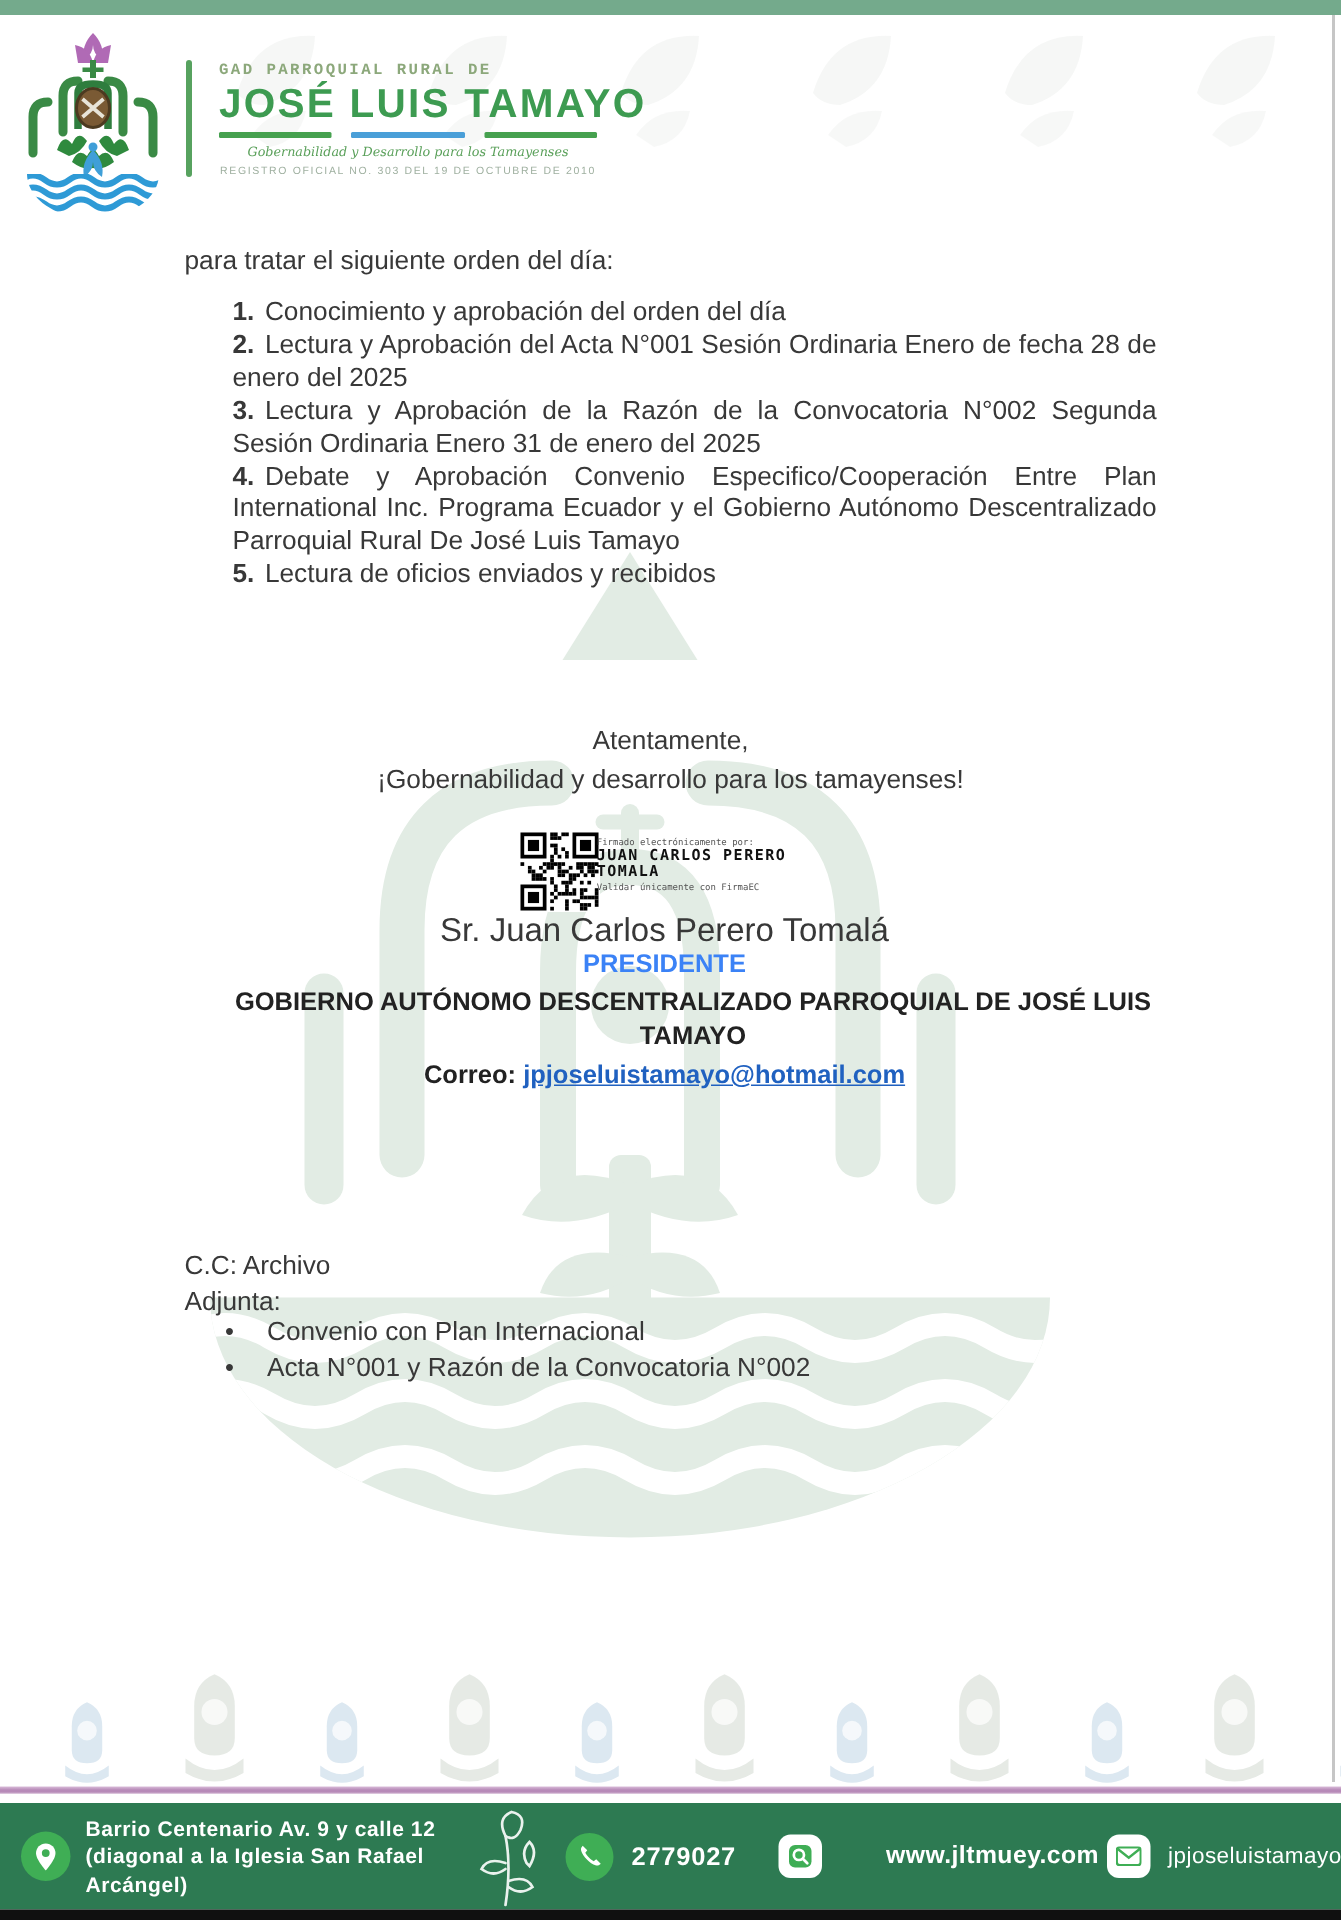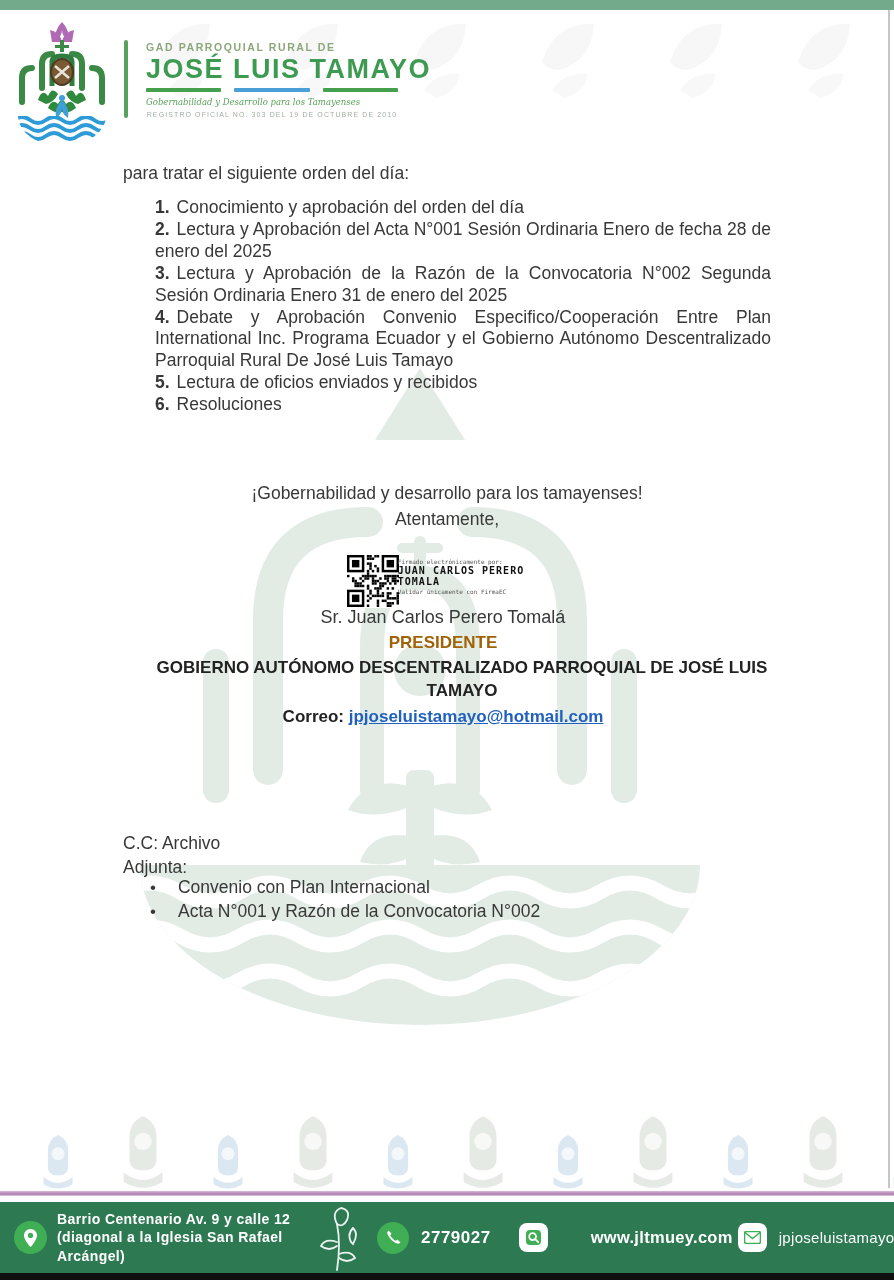--- a/index.html
+++ b/index.html
@@ -11,27 +11,27 @@
 
   
   .top-band{position:absolute;top:12px;left:150px;right:10px;height:110px;display:flex;gap:58px;overflow:hidden;}
   .top-band svg{flex:none;opacity:.55;}
 
   
   .header{position:absolute;top:14px;left:8px;height:130px;display:flex;align-items:center;}
   .crest{width:108px;height:126px;}
   .hdr-divider{width:4px;height:78px;background:#57a25f;margin:0 18px 0 8px;border-radius:2px;}
   .hdr-text{display:flex;flex-direction:column;}
-  .hdr-small{font-size:10.5px;font-weight:bold;letter-spacing:1.6px;color:#8ca87b;}
+  .hdr-small{font-size:10.5px;font-weight:bold;letter-spacing:1.6px;color:#8ca87b;font-family:Liberation Mono, monospace;}
   .hdr-title{font-size:27px;font-weight:bold;letter-spacing:1.5px;color:#3d9b51;margin-top:1px;}
   .hdr-underline{display:flex;gap:13px;margin-top:3px;width:252px;}
   .hdr-underline i{height:4px;flex:1;border-radius:1px;}
   .u-green{background:#46a14f;}
   .u-blue{background:#4a9fd8;}
-  .hdr-tagline{font-family:"DejaVu Serif",serif;font-style:italic;font-size:8.5px;color:#5aa05a;margin-top:5px;width:252px;}
+  .hdr-tagline{font-family:"DejaVu Serif",serif;font-style:italic;font-size:8.5px;color:#5aa05a;margin-top:5px;text-align:center;width:252px;}
   .hdr-registro{font-size:7px;letter-spacing:1.1px;color:#9fb0a0;margin-top:4px;text-align:center;width:252px;}
 
   
   .watermark{position:absolute;left:120px;top:150px;width:654px;height:900px;pointer-events:none;}
 
   
   .edge-line{position:absolute;top:10px;bottom:92px;right:4px;width:2px;background:#c6c6c6;}
 
   
   .doc{position:absolute;top:0;left:0;right:0;bottom:0;color:#383838;}
@@ -41,22 +41,22 @@
   .closing{position:absolute;left:123px;top:480px;width:648px;text-align:center;font-size:17.5px;line-height:26px;}
 
   .qr-row{position:absolute;left:0;right:0;top:554px;display:flex;justify-content:center;}
   .qr-inner{display:flex;align-items:flex-start;transform:translateX(-12px);}
   .qr-box{width:54px;height:54px;background:#fff;}
   .stamp{margin-left:-2px;margin-top:5px;line-height:1;}
   .stamp-tiny{font-family:"DejaVu Sans Mono",monospace;font-size:6px;color:#555;}
   .stamp-name{font-family:"DejaVu Sans Mono",monospace;font-size:10px;font-weight:bold;letter-spacing:1px;color:#111;margin-top:1px;}
   .stamp-tiny2{font-family:"DejaVu Sans Mono",monospace;font-size:6px;color:#555;margin-top:2px;}
 
-  .sig-name{position:absolute;left:0;right:8px;top:607px;text-align:center;font-size:18px;}
-  .sig-title{position:absolute;left:0;right:8px;top:633px;text-align:center;font-size:17px;font-weight:bold;color:#a16207;}
+  .sig-name{position:absolute;left:0;right:8px;top:607px;text-align:center;font-size:22px;}
+  .sig-title{position:absolute;left:0;right:8px;top:633px;text-align:center;font-size:17px;font-weight:bold;color:#3b82f6;}
   .sig-org{position:absolute;left:142px;top:656px;width:640px;text-align:center;font-size:17px;font-weight:bold;color:#222;line-height:23px;}
   .sig-mail{position:absolute;left:0;right:8px;top:707px;text-align:center;font-size:17px;}
   .sig-mail .lbl{font-weight:bold;color:#222;}
   .sig-mail a{color:#2061c0;font-weight:bold;text-decoration:underline;}
 
   .cc-block{position:absolute;left:123px;top:832px;font-size:17.5px;line-height:23.5px;}
   .attach{position:absolute;left:150px;top:876px;font-size:17.5px;line-height:23.5px;}
   .attach .row{display:flex;align-items:baseline;}
   .attach .row::before{content:"•";font-size:17px;margin-right:22px;}
 
@@ -213,26 +213,25 @@
 
   <div class="doc">
     <div class="intro">para tratar el siguiente orden del día:</div>
 
     <div class="agenda">
       <div><span class="num">1.</span><span>Conocimiento y aprobación del orden del día</span></div>
       <div><span class="num">2.</span><span>Lectura y Aprobación del Acta N°001 Sesión Ordinaria Enero de fecha 28 de enero del 2025</span></div>
       <div><span class="num">3.</span><span>Lectura y Aprobación de la Razón de la Convocatoria N°002 Segunda Sesión Ordinaria Enero 31 de enero del 2025</span></div>
       <div><span class="num">4.</span><span>Debate y Aprobación Convenio Especifico/Cooperación Entre Plan International Inc. Programa Ecuador y el Gobierno Autónomo Descentralizado Parroquial Rural De José Luis Tamayo</span></div>
       <div><span class="num">5.</span><span>Lectura de oficios enviados y recibidos</span></div>
-      <div><span class="num">6.</span><span>Resoluciones</span></div>
     </div>
 
     <div class="closing">
+      <div>Atentamente,</div>
       <div>¡Gobernabilidad y desarrollo para los tamayenses!</div>
-      <div>Atentamente,</div>
     </div>
 
     <div class="qr-row">
       <div class="qr-inner">
         <div class="qr-box" id="qrBox"><svg width="54" height="54" viewBox="-1 -1 54.5 54.5">
               <rect x="-1" y="-1" width="54.5" height="54.5" fill="#fff"></rect>
               <rect x="20" y="0" width="2.5" height="2.5" fill="#000"></rect>
               <rect x="22.5" y="0" width="2.5" height="2.5" fill="#000"></rect>
               <rect x="27.5" y="0" width="2.5" height="2.5" fill="#000"></rect>
               <rect x="30" y="0" width="2.5" height="2.5" fill="#000"></rect>

